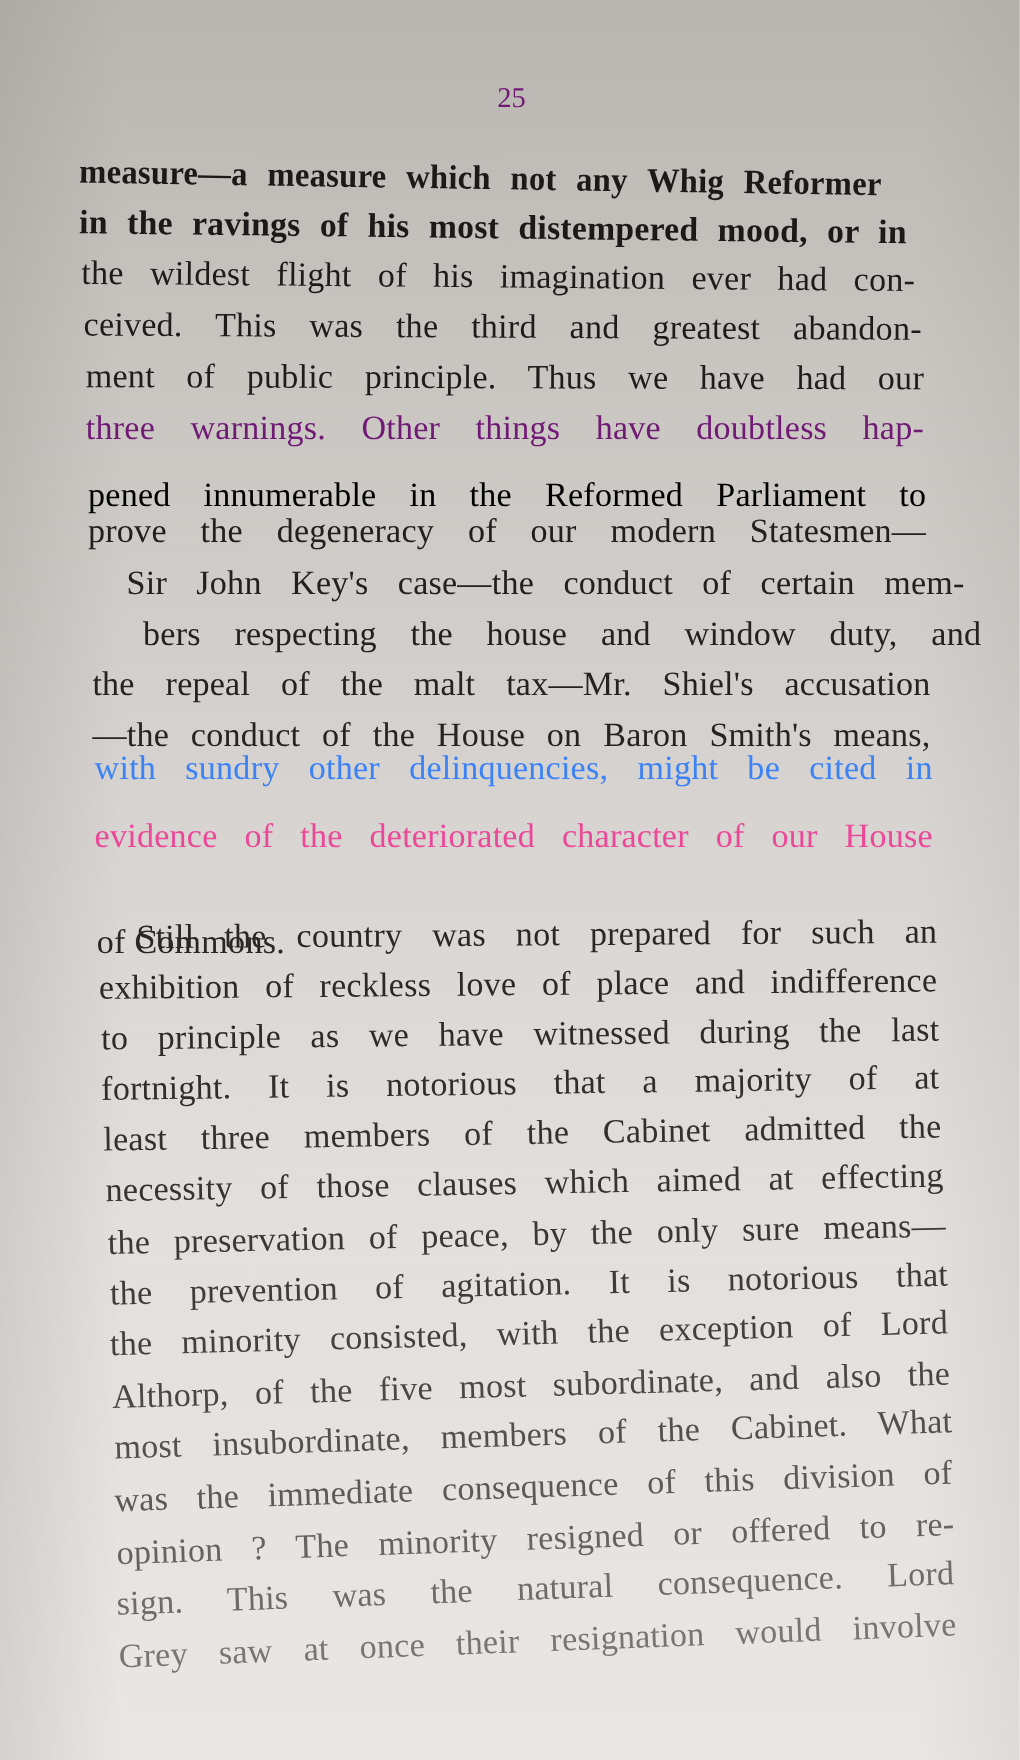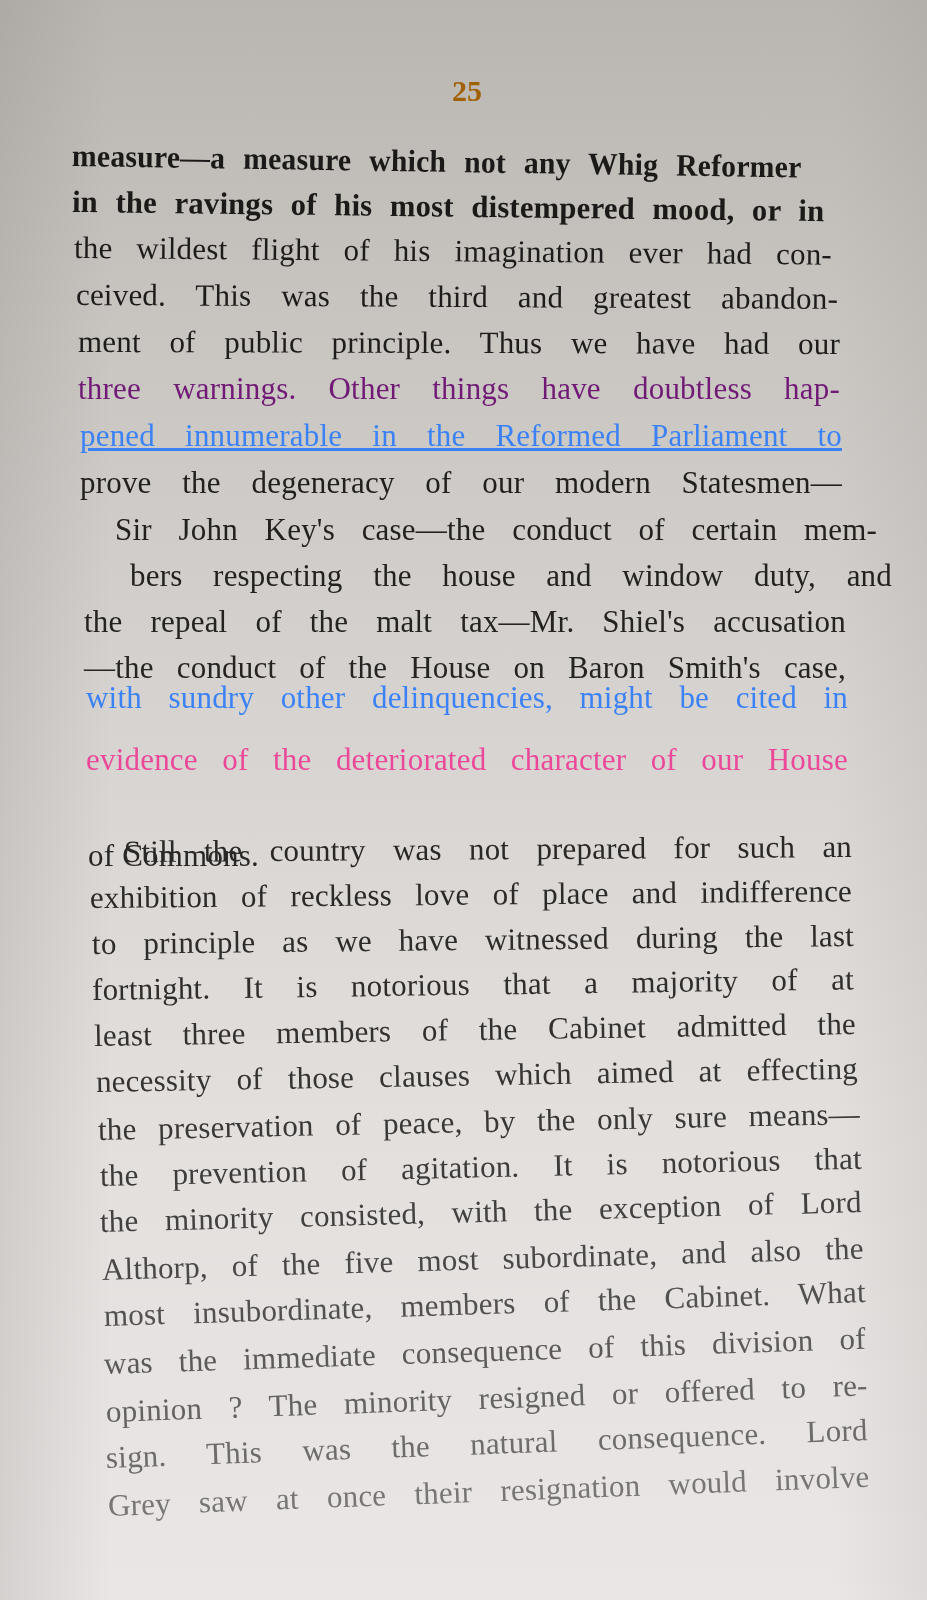--- a/index.html
+++ b/index.html
@@ -8,36 +8,36 @@
       background: linear-gradient(180deg, #b9b6b1 0%, #c8c5c1 20%, #d6d3d0 45%, #e2dfdd 70%, #e9e6e5 100%);
       position: relative;
       font-family: "DejaVu Serif", "Liberation Serif", serif;
     }
     .vignette {
       position: absolute; inset: 0; pointer-events: none;
       background: linear-gradient(90deg, rgba(120,115,110,0.18) 0%, rgba(0,0,0,0) 12%, rgba(0,0,0,0) 90%, rgba(120,115,110,0.10) 100%);
     }
     .page-number {
       position: absolute; left: 452px; top: 74px;
-      font-size: 30px; color: #a16207; font-weight: bold;
+      font-size: 26px; color: #701a75; font-weight: normal;
       font-family: "Liberation Serif", serif;
     }
     .line {
       position: absolute; white-space: nowrap;
       font-family: "Liberation Serif", serif;
       font-size: 31px; letter-spacing: 0.2px;
       transform-origin: left center;
     }
     .l1  { left: 72px;  top: 138px; color:#1c1a18; transform: rotate(0.9deg) scaleX(0.96); font-weight: bold; }
     .l2  { left: 72px;  top: 184px; color:#1c1a18; transform: rotate(0.7deg) scaleX(0.99); font-weight: bold; }
     .l3  { left: 74px;  top: 230px; color:#1e1c1a; transform: rotate(0.5deg) scaleX(1.0);  }
     .l4  { left: 76px;  top: 277px; color:#1e1c1a; transform: rotate(0.3deg) scaleX(1.0);  }
     .l5  { left: 78px;  top: 324px; color:#1f1d1b; transform: rotate(0.15deg) scaleX(1.0); }
     .l6  { left: 78px;  top: 371px; color:#701a75; transform: rotate(0deg) scaleX(1.0);   }
-    .l7  { left: 80px;  top: 418px; color:#3b82f6; transform: rotate(0deg) scaleX(1.0); text-decoration: underline;   }
+    .l7  { left: 80px;  top: 432px; color:#000000; transform: rotate(0deg) scaleX(1.0);   }
     .l8  { left: 80px;  top: 465px; color:#22201e; transform: rotate(0deg) scaleX(1.0);   }
     .l9  { left: 82px;  top: 512px; color:#23211f; transform: rotate(0deg) scaleX(1.0); margin-left: 33px;   }
     .l10 { left: 82px;  top: 558px; color:#242220; transform: rotate(0deg) scaleX(1.0); margin-left: 48px;   }
     .l11 { left: 84px;  top: 604px; color:#252321; transform: rotate(0deg) scaleX(1.0);   }
     .l12 { left: 84px;  top: 650px; color:#262422; transform: rotate(0deg) scaleX(1.0);   }
     .l13 { left: 86px;  top: 680px; color:#3b82f6; transform: rotate(0deg) scaleX(1.0);   }
     .l14 { left: 86px;  top: 742px; color:#ec4899; transform: rotate(0deg) scaleX(1.0);   }
     .l15 { left: 88px;  top: 790px; color:#292725; transform: rotate(0deg); margin-top: 48px;   }
     .l16 { left: 124px; top: 834px; color:#2a2826; transform: rotate(-0.4deg); }
     .l17 { left: 90px;  top: 880px; color:#2c2a28; transform: rotate(-0.5deg); }
@@ -68,21 +68,21 @@
   <div class="line l2 justify w2">in the ravings of his most distempered mood, or in</div>
   <div class="line l3 justify w3">the wildest flight of his imagination ever had con-</div>
   <div class="line l4 justify w4">ceived.  This was the third and greatest abandon-</div>
   <div class="line l5 justify w4">ment of public principle.  Thus we have had our</div>
   <div class="line l6 justify w4">three warnings.  Other things have doubtless hap-</div>
   <div class="line l7 justify w4">pened innumerable in the Reformed Parliament to</div>
   <div class="line l8 justify w4">prove the degeneracy of our modern Statesmen—</div>
   <div class="line l9 justify w4">Sir John Key's case—the conduct of certain mem-</div>
   <div class="line l10 justify w4">bers respecting the house and window duty, and</div>
   <div class="line l11 justify w4">the repeal of the malt tax—Mr. Shiel's accusation</div>
-  <div class="line l12 justify w4">—the conduct of the House on Baron Smith's case,</div>
+  <div class="line l12 justify w4">—the conduct of the House on Baron Smith's means,</div>
   <div class="line l13 justify w4">with sundry other delinquencies, might be cited in</div>
   <div class="line l14 justify w4">evidence of the deteriorated character of our House</div>
   <div class="line l15">of Commons.</div>
   <div class="line l16 justify" style="width:728px">Still the country was not prepared for such an</div>
   <div class="line l17 justify w4">exhibition of reckless love of place and indifference</div>
   <div class="line l18 justify w4">to principle as we have witnessed during the last</div>
   <div class="line l19 justify w4">fortnight.  It is notorious that a majority of at</div>
   <div class="line l20 justify w4">least three members of the Cabinet admitted the</div>
   <div class="line l21 justify w4">necessity of those clauses which aimed at effecting</div>
   <div class="line l22 justify w4">the preservation of peace, by the only sure means—</div>

